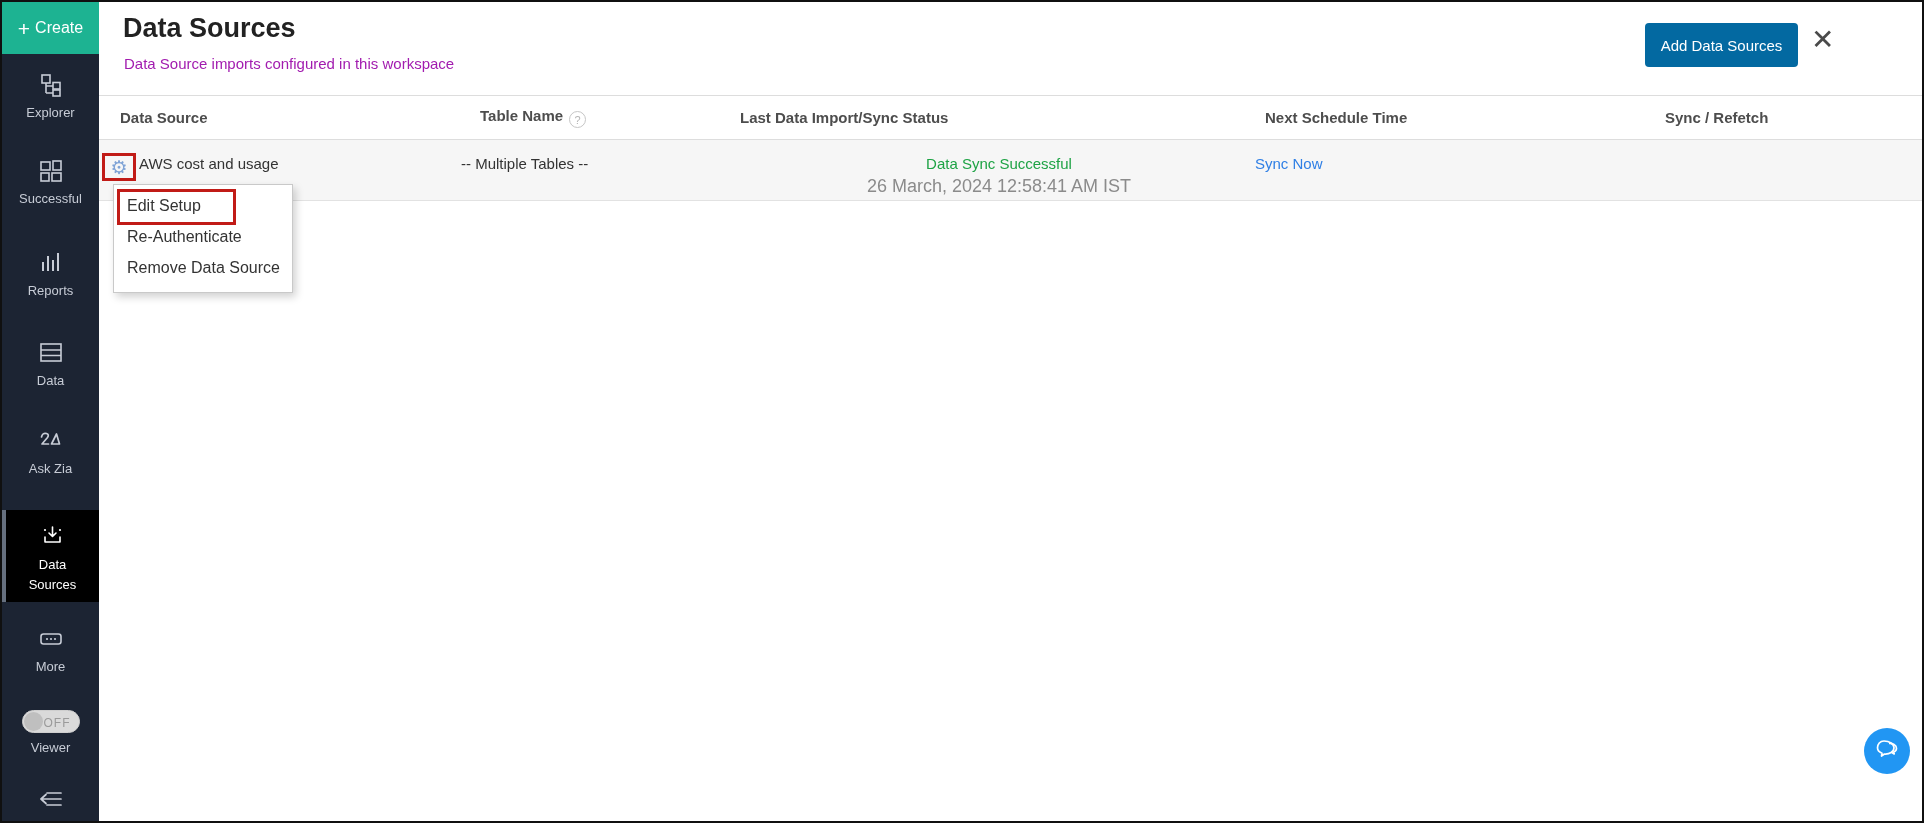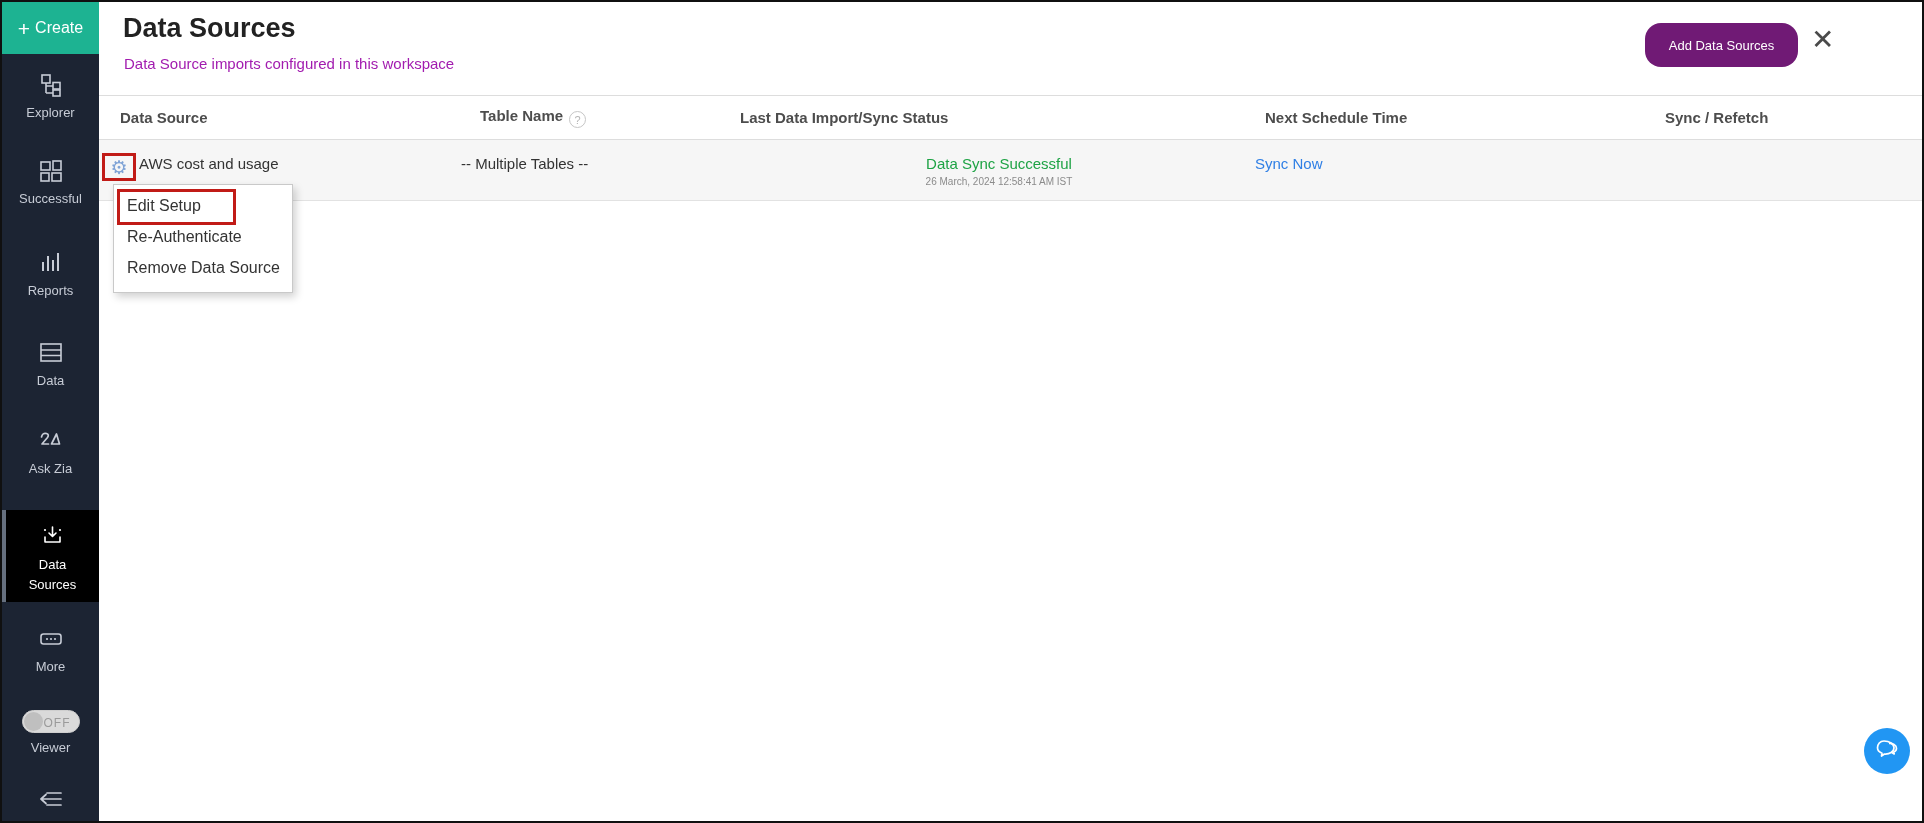--- a/index.html
+++ b/index.html
@@ -21,40 +21,40 @@
   .toggle-pill { position:relative; width:58px; height:23px; background:#DADADA; border-radius:12px; margin:0 auto 6px auto;
                  border:1px solid #cfcfcf; }
   .toggle-knob { position:absolute; left:1px; top:1px; width:19px; height:19px; border-radius:50%; background:#BFBFBF; }
   .toggle-text { position:absolute; right:8px; top:5px; font-size:12px; color:#9A9A9A; letter-spacing:1px; }
   .collapse-box { position:absolute; left:0; width:97px; text-align:center; cursor:pointer; }
 
   
   .main { position:absolute; left:97px; top:0; right:0; bottom:0; background:#fff; }
   .page-title { position:absolute; left:24px; top:11px; font-size:27px; font-weight:bold; color:#222; }
   .page-subtitle { position:absolute; left:25px; top:53px; font-size:15px; color:#a21caf; }
-  .add-btn { position:absolute; left:1546px; top:21px; width:153px; height:44px; background:#701a75; color:#fff;
-             border:none; border-radius:16px; font-size:13px; font-family:"Liberation Sans",sans-serif; cursor:pointer; }
+  .add-btn { position:absolute; left:1546px; top:21px; width:153px; height:44px; background:#0369a1; color:#fff;
+             border:none; border-radius:4px; font-size:15px; font-family:"Liberation Sans",sans-serif; cursor:pointer; }
   .close-x { position:absolute; left:1712px; top:24px; font-size:28px; color:#4A4A4A; font-weight:300; cursor:pointer; line-height:1; }
 
   
   .thead, .trow { position:absolute; left:0; right:0; display:grid;
                   grid-template-columns:362px 279px 515px 410px 1fr; }
   .thead { top:93px; height:45px; border-top:1px solid #DDDDDD; border-bottom:1px solid #DDDDDD; align-items:center; }
   .th { font-size:15px; font-weight:bold; color:#4D4D4D; white-space:nowrap; }
   .th.c1 { padding-left:21px; }
   .th.c2 { padding-left:19px; }
   .th.c4 { padding-left:10px; }
   .help-circle { display:inline-block; width:17px; height:17px; border:1px solid #C6C6C6; border-radius:50%;
                  color:#B5B5B5; font-size:11px; font-weight:normal; text-align:center; line-height:16px; margin-left:6px; vertical-align:-3px; }
   .trow { top:138px; height:61px; background:#F6F6F6; border-bottom:1px solid #E2E2E2; }
   .td { padding-top:15px; font-size:15px; color:#333; white-space:nowrap; }
   .td.c1 { padding-left:40px; }
   .td.c3 { padding-left:3px;text-align:center; }
   .status-ok { color:#1EA345; font-size:15px; }
-  .status-time { color:#8B8B8B; font-size:10px; margin-top:4px; }
+  .status-time { color:#8B8B8B; font-size:18px; margin-top:4px; }
   .sync-link { color:#2F7FE5; cursor:pointer; }
   .gear-wrap { position:absolute; left:3px; top:13px; width:34px; height:28px; border:3px solid #C11B17;
                display:flex; align-items:center; justify-content:center; }
   .gear-glyph { font-family:"DejaVu Sans",sans-serif; font-size:19px; color:#7FA3D6; line-height:1; cursor:pointer; }
 
   
   .ctx-menu { position:absolute; left:14px; top:182px; width:180px; background:#fff; border:1px solid #C9C9C9;
               box-shadow:3px 4px 8px rgba(0,0,0,0.18); padding:5px 0 9px 0; z-index:5; }
   .ctx-item { font-size:16px; color:#333; line-height:31px; padding-left:13px; cursor:pointer; }
   .edit-highlight { position:absolute; left:3px; top:4px; width:119px; height:36px; border:3px solid #C11B17; pointer-events:none; }

